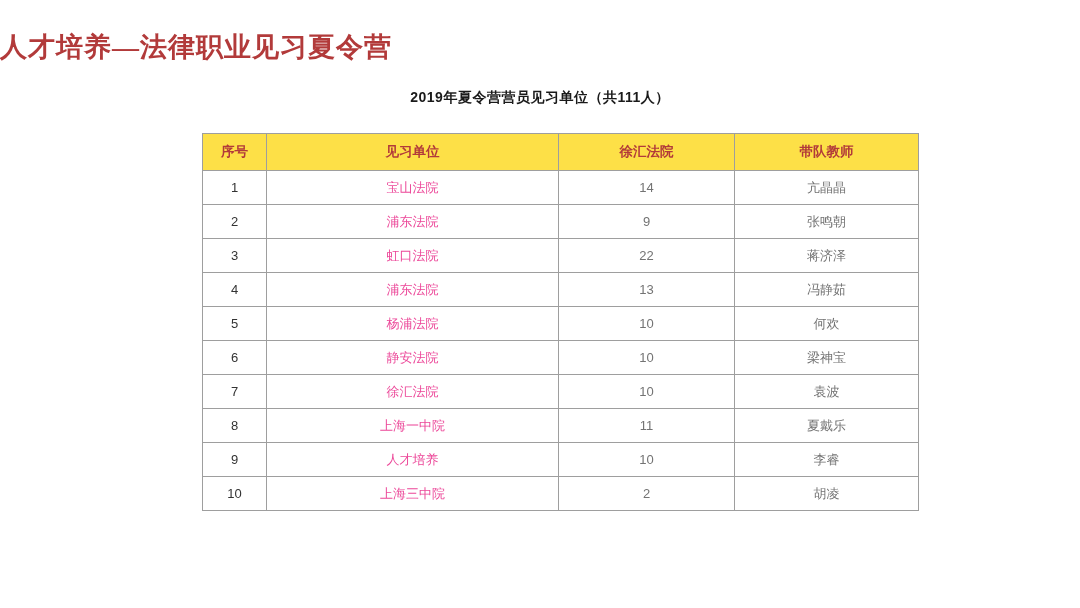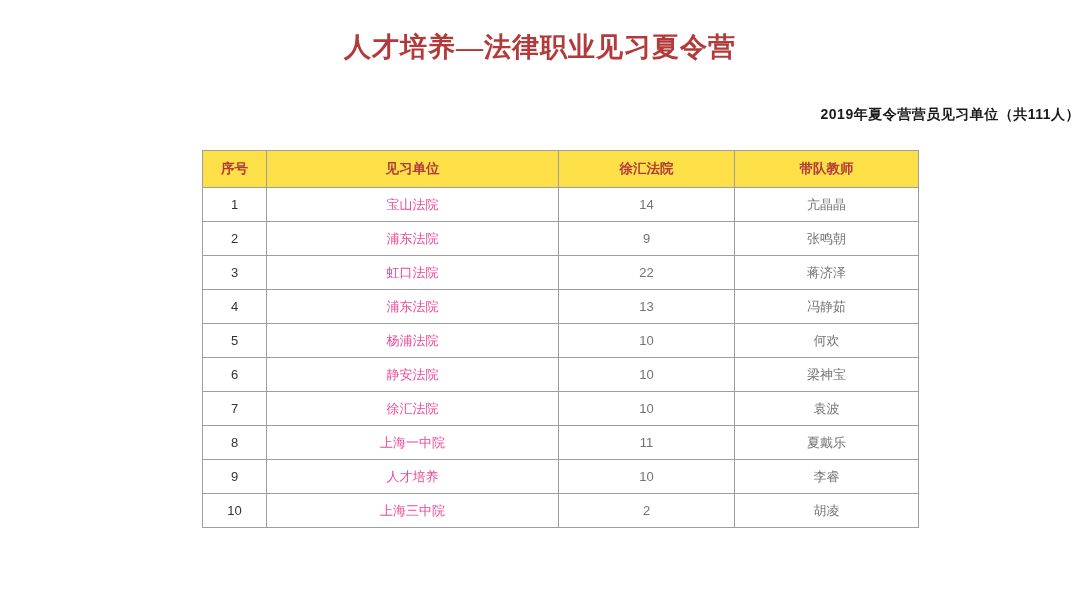--- a/index.html
+++ b/index.html
@@ -14,36 +14,36 @@
     color: #333;
     overflow: hidden;
   }
   .page {
     width: 1080px;
     height: 608px;
     position: relative;
     box-sizing: border-box;
   }
   .doc-title {
-    text-align: center;
+    text-align: left;
     font-family: "Liberation Serif", serif;
     font-size: 27px;
     font-weight: bold;
     color: #b23a3a;
     letter-spacing: 1px;
     padding-top: 30px;
     line-height: 1.3;
   }
   .doc-subtitle {
-    text-align: right;
+    text-align: center;
     font-family: "Liberation Sans", sans-serif;
     font-size: 14px;
     font-weight: bold;
     color: #1a1a1a;
-    margin-top: 41px;
+    margin-top: 24px;
     letter-spacing: 0.5px;
   }
   .table-wrap {
     width: 676px;
     margin: 26px auto 0 auto;
   }
   table.camp-table {
     border-collapse: collapse;
     width: 100%;
     table-layout: fixed;

